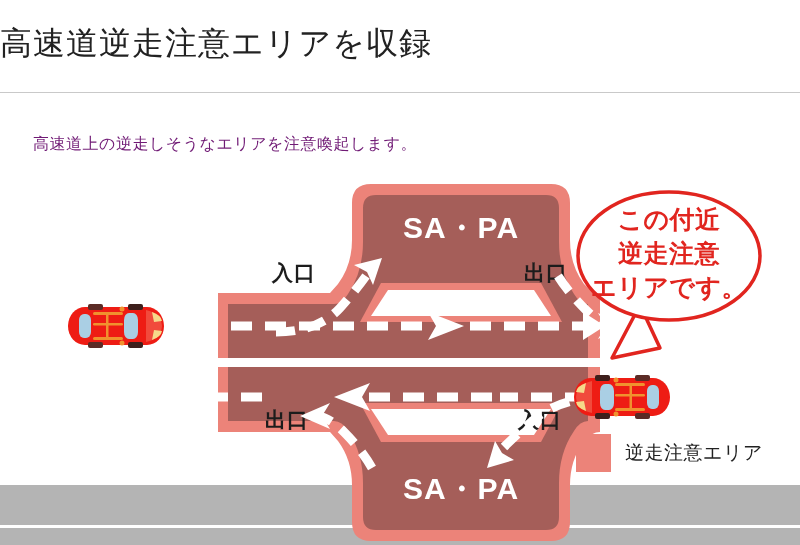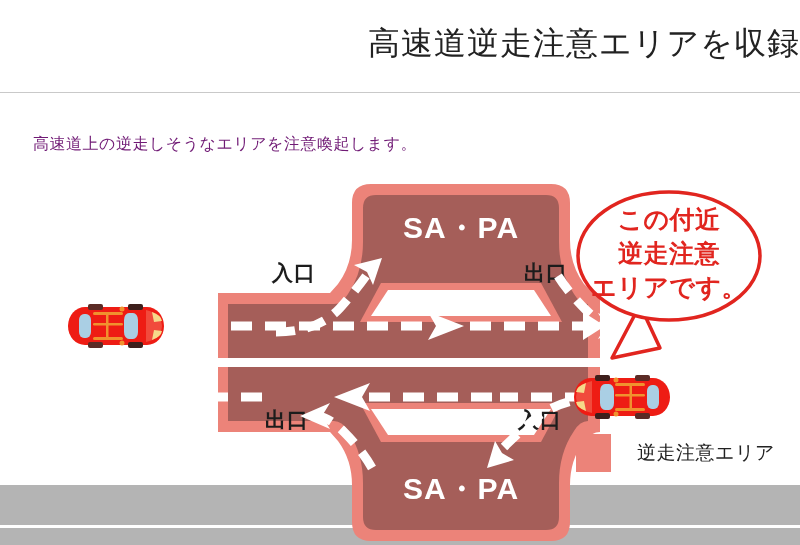--- a/index.html
+++ b/index.html
@@ -17,21 +17,21 @@
     position: relative;
     width: 800px;
     height: 545px;
     background: #ffffff;
   }
   .page-title {
     position: absolute;
     top: 22px;
     left: 0;
     width: 800px;
-    text-align: right;
+    text-align: left;
     font-family: "Liberation Serif", "DejaVu Serif", serif;
     font-size: 32px;
     line-height: 42px;
     letter-spacing: 1px;
     color: #222222;
     font-weight: 400;
   }
   .title-divider {
     position: absolute;
     top: 92px;
@@ -61,21 +61,21 @@
     display: block;
     width: 800px;
     height: 365px;
   }
   .legend {
     position: absolute;
     left: 576px;
     top: 434px;
     display: flex;
     align-items: center;
-    gap: 26px;
+    gap: 14px;
   }
   .legend-swatch {
     width: 35px;
     height: 38px;
   }
   .legend-label {
     font-family: "Liberation Sans", sans-serif;
     font-size: 19px;
     color: #222222;
     letter-spacing: 0.5px;

